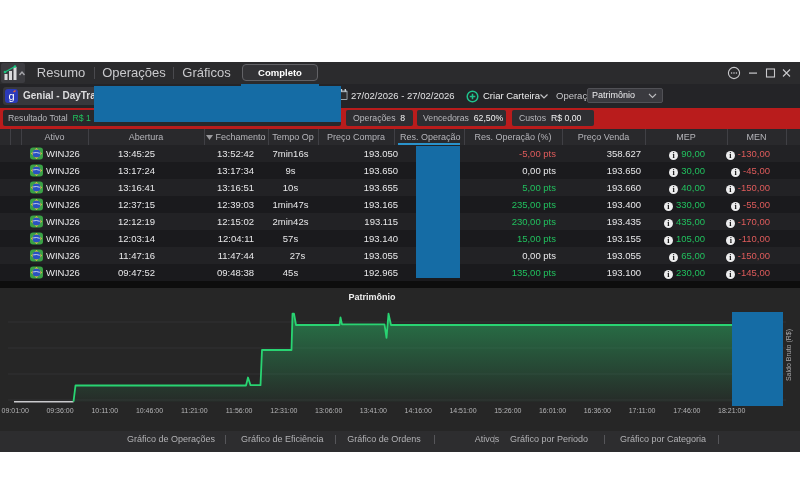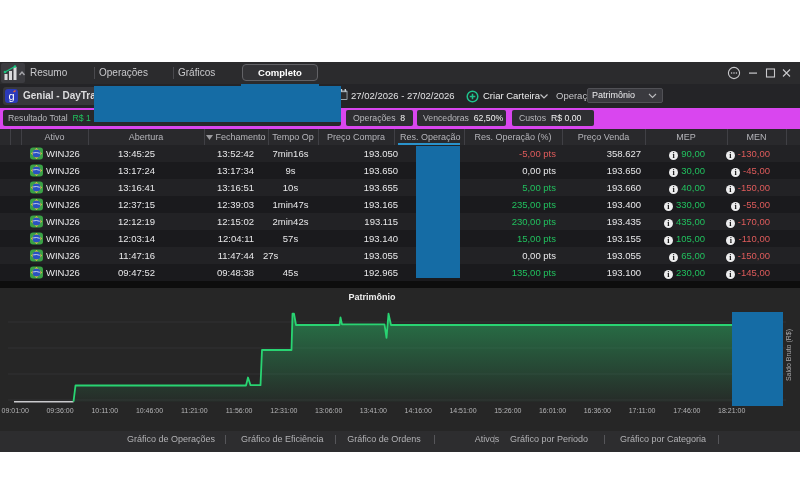--- a/index.html
+++ b/index.html
@@ -2,29 +2,29 @@
 <html><head>
 <meta charset="utf-8">
 <style>
   * { margin:0; padding:0; box-sizing:border-box; }
   html,body { width:800px; height:500px; background:#fff; font-family:"Liberation Sans", sans-serif; }
   #page { position:relative; width:800px; height:500px; background:#fff; overflow:hidden; }
   #app { position:absolute; left:0; top:62px; width:800px; height:390px; background:#242426; }
   .abs { position:absolute; }
   
   #titlebar { position:absolute; left:0; top:0; width:800px; height:22px; background:#2b2b2d; }
-  .toptab { position:absolute; top:0; height:22px; line-height:22px; font-size:10px; color:#c9c9cc; }
+  .toptab { position:absolute; top:0; height:22px; line-height:22px; font-size:13px; color:#c9c9cc; text-align:center; }
   .topsep { position:absolute; top:5px; height:12px; width:1px; background:#4a4a4e; }
   #completo { position:absolute; left:242px; top:2px; width:76px; height:17px; background:#333336; border:1px solid #626266; border-radius:4px; color:#fff; font-weight:bold; font-size:9.5px; line-height:15px; text-align:center; }
   
   #toolbar { position:absolute; left:0; top:22px; width:800px; height:24px; background:#242427; }
   #genialpill { position:absolute; left:3px; top:3px; width:338px; height:18px; background:#38383c; border-radius:3px; }
   #geniallogo { position:absolute; left:2px; top:2px; width:13px; height:14px; background:#2b3ab8; border-radius:3px; }
   
-  #statsrow { position:absolute; left:0; top:46px; width:800px; height:21px; background:#d946ef; }
+  #statsrow { position:absolute; left:0; top:46px; width:800px; height:21px; background:#b91c1c; }
   .pill { position:absolute; top:2px; height:16px; background:#2e2e32; border-radius:2px; font-size:8.7px; line-height:16px; color:#b9b9bd; white-space:nowrap; }
   .pill b { color:#f2f2f2; font-weight:normal; }
   
   #thead { position:absolute; left:0; top:67px; width:800px; height:16px; background:#29292c; font-size:9px; color:#b5b5ba; }
   .hcell { position:absolute; top:0; height:16px; line-height:16px; text-align:center; }
   .row { position:absolute; left:0; width:800px; height:17px; font-size:9.5px; color:#e8e8ea; }
   .row > span { position:absolute; top:0; height:17px; line-height:17px; white-space:nowrap; }
   .odd { background:#222225; }
   .even { background:#1a1a1d; }
   .grn { color:#21c05e; }
@@ -254,21 +254,21 @@
         <div class="row odd" style="top:185px;">
           <svg width="13" height="13" viewBox="0 0 13 13" style="position:absolute;left:30px;top:2px;">
             <rect x="0" y="0.5" width="13" height="12" rx="3" fill="#3aa146"></rect>
             <path d="M6.5 1 L12 6.5 L6.5 12 L1 6.5 Z" fill="#efd02b"></path>
             <circle cx="6.5" cy="6.5" r="4" fill="#2a52c0"></circle>
             <path d="M3.2 5.9 Q6.5 4.9 9.8 6.3" stroke="#e8e8f0" stroke-width="0.8" fill="none"></path>
           </svg>
           <span style="left:46px;">WINJ26</span>
           <span style="right:645px;text-align:right;">11:47:16</span>
           <span style="right:546px;">11:47:44</span>
-          <span style="left:263px;width:55px;">27s</span>
+          <span style="left:270px;width:55px;text-align:center;">27s</span>
           <span style="right:402px;">193.055</span>
           <span class="wht" style="right:244px;">0,00 pts</span>
           <span style="right:159px;">193.055</span>
           <span class="grn" style="right:95px;"><span class="info">i</span>65,00</span>
           <span class="red" style="right:30px;"><span class="info">i</span>-150,00</span>
         </div>
         <div class="row even" style="top:202px;">
           <svg width="13" height="13" viewBox="0 0 13 13" style="position:absolute;left:30px;top:2px;">
             <rect x="0" y="0.5" width="13" height="12" rx="3" fill="#3aa146"></rect>
             <path d="M6.5 1 L12 6.5 L6.5 12 L1 6.5 Z" fill="#efd02b"></path>

